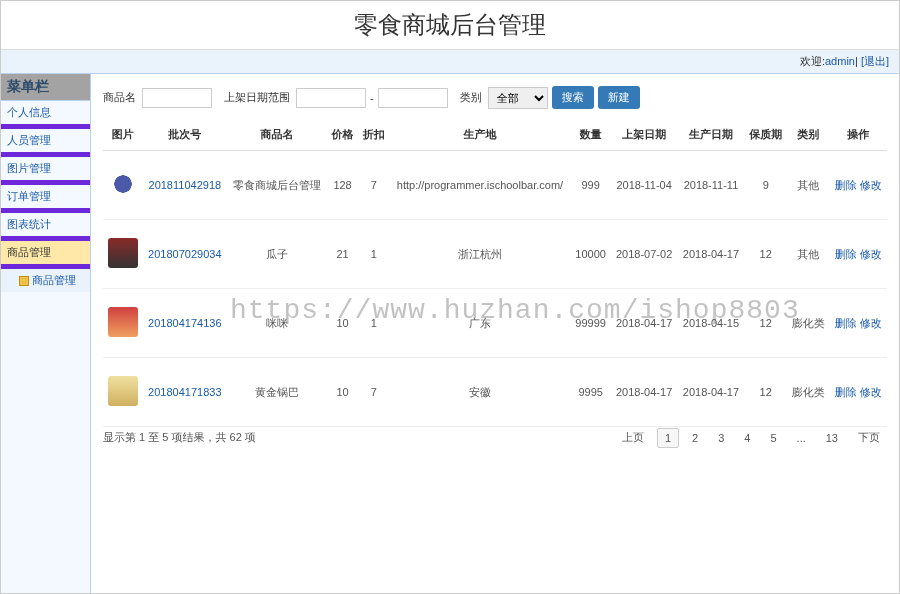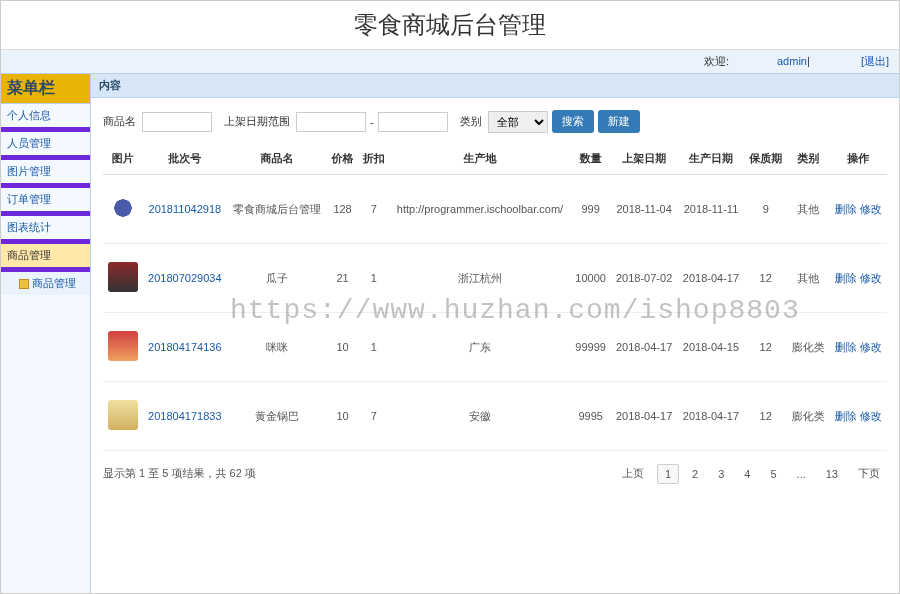--- a/index.html
+++ b/index.html
@@ -1,23 +1,23 @@
 <!DOCTYPE html>
 <html><head>
 <meta charset="utf-8">
 <style>
 * { margin: 0; padding: 0; box-sizing: border-box; }
 body { font-family: "Microsoft YaHei", Arial, sans-serif; font-size: 12px; color: #333; background: #fff; width: 900px; height: 594px; overflow: hidden; border: 1px solid #ccc; }
 .header { text-align: center; padding: 8px 0; border-bottom: 1px solid #ddd; }
 .header h1 { font-size: 24px; font-weight: normal; }
 .topbar { text-align: right; padding: 4px 10px; font-size: 11px; background: #eaf2fb; border-bottom: 1px solid #b8d0e8; }
-.topbar a { color: #1a5aa8; text-decoration: none; margin-left: 48px; }
+.topbar a { color: #1a5aa8; text-decoration: none; }
 .layout { display: flex; height: calc(100% - 70px); }
 .sidebar { width: 90px; background: #f4f9ff; border-right: 1px solid #b8d0e8; }
-.sidebar-title { background: #eab308; padding: 4px 6px; font-size: 16px; border-bottom: 1px solid #b8d0e8; color: #2a4a6a; font-weight: bold; }
+.sidebar-title { background: #a3a3a3; padding: 4px 6px; font-size: 14px; border-bottom: 1px solid #b8d0e8; color: #2a4a6a; font-weight: bold; }
 .menu-item { padding: 4px 6px; font-size: 11px; border-bottom: 5px solid #6d28d9; cursor: pointer; color: #1a5aa8; }
 .menu-item.active { background: #ffe8a8; color: #333; }
 .submenu-item { padding: 4px 6px 4px 18px; font-size: 11px; cursor: pointer; color: #1a5aa8; background: #eaf2fb; }
 .doc-icon { display: inline-block; width: 10px; height: 10px; background: #f0c040; margin-right: 3px; vertical-align: middle; border: 1px solid #c09020; }
 .content { flex: 1; padding: 0; overflow: hidden; }
 .content-title { background: #d6e6f7; padding: 4px 8px; font-size: 11px; border-bottom: 1px solid #b8d0e8; color: #2a4a6a; font-weight: bold; }
 .content-body { padding: 12px; }
 .filter-bar { display: flex; align-items: center; gap: 4px; margin-bottom: 10px; font-size: 11px; }
 .filter-bar label { margin-right: 2px; }
 .filter-bar input[type="text"] { width: 70px; height: 20px; border: 1px solid #ccc; padding: 0 4px; font-size: 11px; }
@@ -27,21 +27,21 @@
 .table th { text-align: center; padding: 8px 4px; border-bottom: 1px solid #ddd; font-weight: bold; color: #333; }
 .table td { text-align: center; padding: 18px 4px; border-bottom: 1px solid #eee; color: #555; }
 .table td a { color: #1a5aa8; text-decoration: none; }
 .thumb { width: 30px; height: 30px; display: inline-block; border-radius: 4px; }
 .thumb.t1 { background: radial-gradient(circle, #4a5aa8 40%, #fff 42%); border-radius: 50%; }
 .thumb.t2 { background: linear-gradient(#8a2a2a, #333); border-radius: 3px; }
 .thumb.t3 { background: linear-gradient(#d04040, #f0a060); border-radius: 3px; }
 .thumb.t4 { background: linear-gradient(#f0d060, #e0a030); border-radius: 3px; }
 .thumb.t5 { background: linear-gradient(#f0e0a0, #d0b060); border-radius: 3px; }
 .blue-num { color: #1a5aa8; }
-.pager { display: flex; justify-content: space-between; align-items: center; margin-top: 12px; font-size: 11px; color: #555; }
+.pager { display: flex; justify-content: space-between; align-items: center; font-size: 11px; color: #555; }
 .pager-right { display: flex; align-items: center; gap: 6px; }
 .pager-right span, .pager-right a { padding: 3px 7px; color: #555; text-decoration: none; cursor: pointer; }
 .pager-right .current { border: 1px solid #ccc; background: #f7f7f7; border-radius: 2px; }
 .watermark { position: absolute; top: 295px; left: 230px; font-size: 28px; color: rgba(80,80,80,0.35); font-family: Liberation Mono, monospace; pointer-events: none; letter-spacing: 1px; }
 </style>
 </head>
 <body>
 
 <div class="header">
   <h1>零食商城后台管理</h1>
@@ -59,21 +59,20 @@
         <div class="menu-item">人员管理</div>
         <div class="menu-item">图片管理</div>
         <div class="menu-item">订单管理</div>
         <div class="menu-item">图表统计</div>
         <div class="menu-item active">商品管理</div>
         <div class="submenu-item"><span class="doc-icon"></span>商品管理</div>
       </div>
   </div>
 
   <div class="content">
-    <div class="content-title">内容</div>
     <div class="content-body">
       <div class="filter-bar">
         <label>商品名</label>
         <input type="text" style="">
         <label style="margin-left:8px">上架日期范围</label>
         <input type="text" style="">
         <span>-</span>
         <input type="text" style="">
         <label style="margin-left:8px">类别</label>
         <select><option>全部</option></select>

